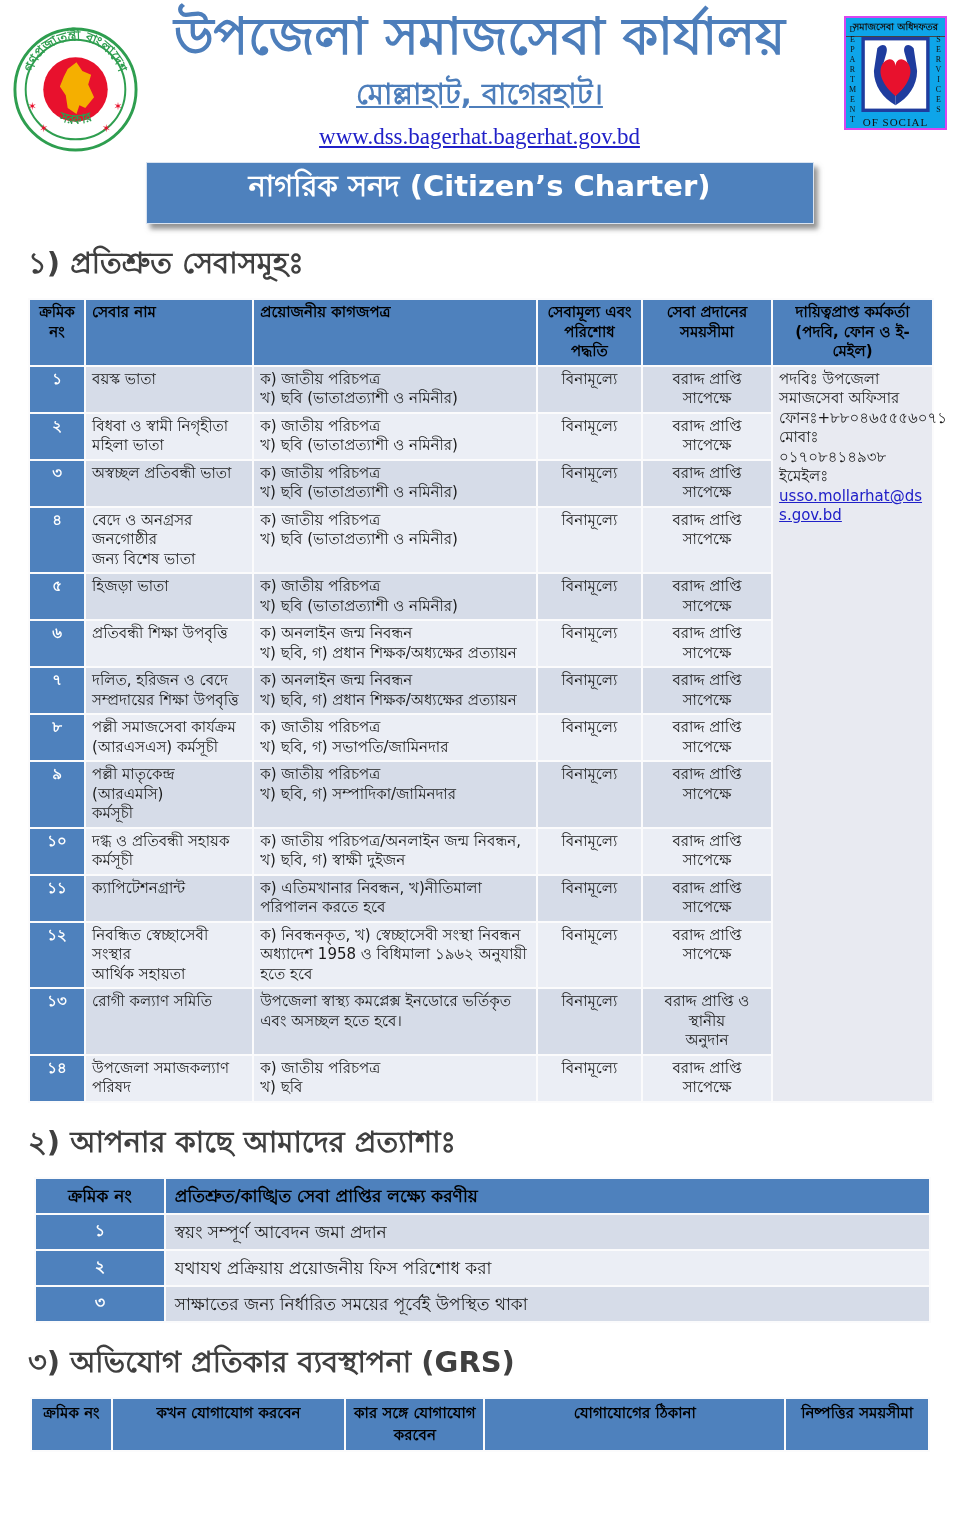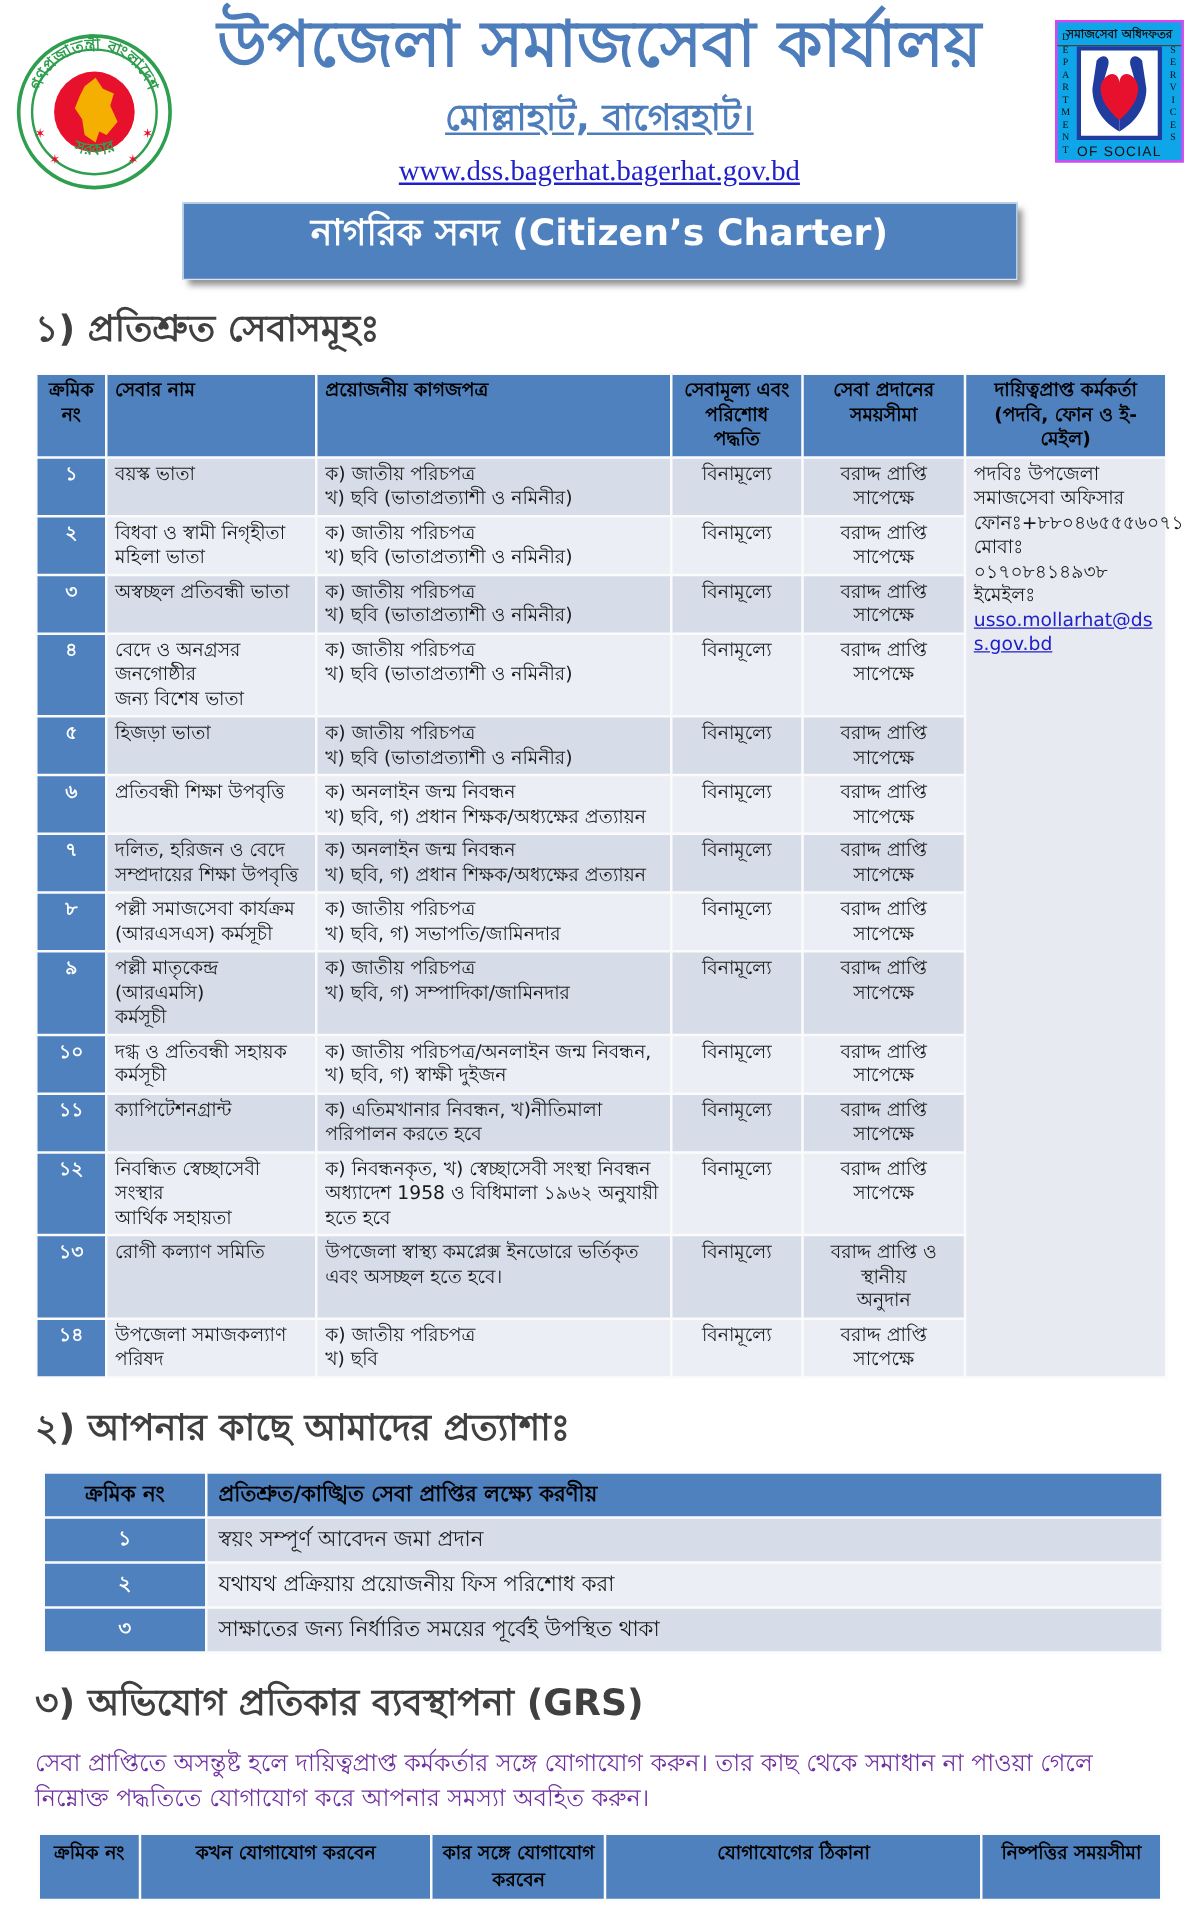--- a/index.html
+++ b/index.html
@@ -19,21 +19,21 @@
   .dss{position:absolute;right:12px;top:16px;width:103px;height:114px;border:2px solid #d946ef;
        background:#0ea5e9;box-sizing:border-box;}
   .dss-top{font-size:9.5px;font-weight:bold;text-align:center;color:#111;border-bottom:1px solid #444;
        padding:2px 0 1px;white-space:nowrap;overflow:hidden;}
   .dss-left,.dss-right{position:absolute;top:20px;bottom:17px;width:13px;font-size:8px;color:#111;
        font-family:"Liberation Serif",serif;writing-mode:vertical-lr;text-orientation:upright;
        display:flex;align-items:center;justify-content:center;letter-spacing:1px;}
   .dss-left{left:0;}
   .dss-right{right:0;}
   .dss-bottom{position:absolute;bottom:0;left:0;right:0;text-align:center;font-size:11px;color:#111;
-       font-family:Liberation Sans, sans-serif;letter-spacing:1px;}
+       font-family:Liberation Serif, serif;letter-spacing:1px;}
   .dss-center{position:absolute;left:14px;right:14px;top:19px;bottom:16px;}
   .dss-center svg{width:100%;height:100%;}
 
   
   .banner{width:666px;margin:12px auto 12px;background:#4E81BD;color:#fff;text-align:center;
        font-size:29px;font-weight:bold;padding:0 0 11px;border:1px solid #D9E3F0;
        box-shadow:4px 5px 5px rgba(110,110,110,.75);}
 
   
   h2.sec{color:#404040;font-size:29px;font-weight:bold;margin:16px 0 9px 28px;}
@@ -282,21 +282,20 @@
           <td class="left">যথাযথ প্রক্রিয়ায় প্রয়োজনীয় ফিস পরিশোধ করা</td>
         </tr>
         <tr class="ro">
           <td class="sl">৩</td>
           <td class="left">সাক্ষাতের জন্য নির্ধারিত সময়ের পূর্বেই উপস্থিত থাকা</td>
         </tr>
       </tbody>
     </table>
 
   <h2 class="sec">৩) অভিযোগ প্রতিকার ব্যবস্থাপনা (GRS)</h2>
-  <p class="intro">সেবা প্রাপ্তিতে অসন্তুষ্ট হলে দায়িত্বপ্রাপ্ত কর্মকর্তার সঙ্গে যোগাযোগ করুন। তার কাছ থেকে সমাধান না পাওয়া গেলে নিম্নোক্ত পদ্ধতিতে যোগাযোগ করে আপনার সমস্যা অবহিত করুন।</p>
   <table id="table3">
       <colgroup>
         <col style="width: 9%;">
         <col style="width: 26%;">
         <col style="width: 15.5%;">
         <col style="width: 33.5%;">
         <col style="width: 16%;">
       </colgroup>
       <thead>
         <tr>

